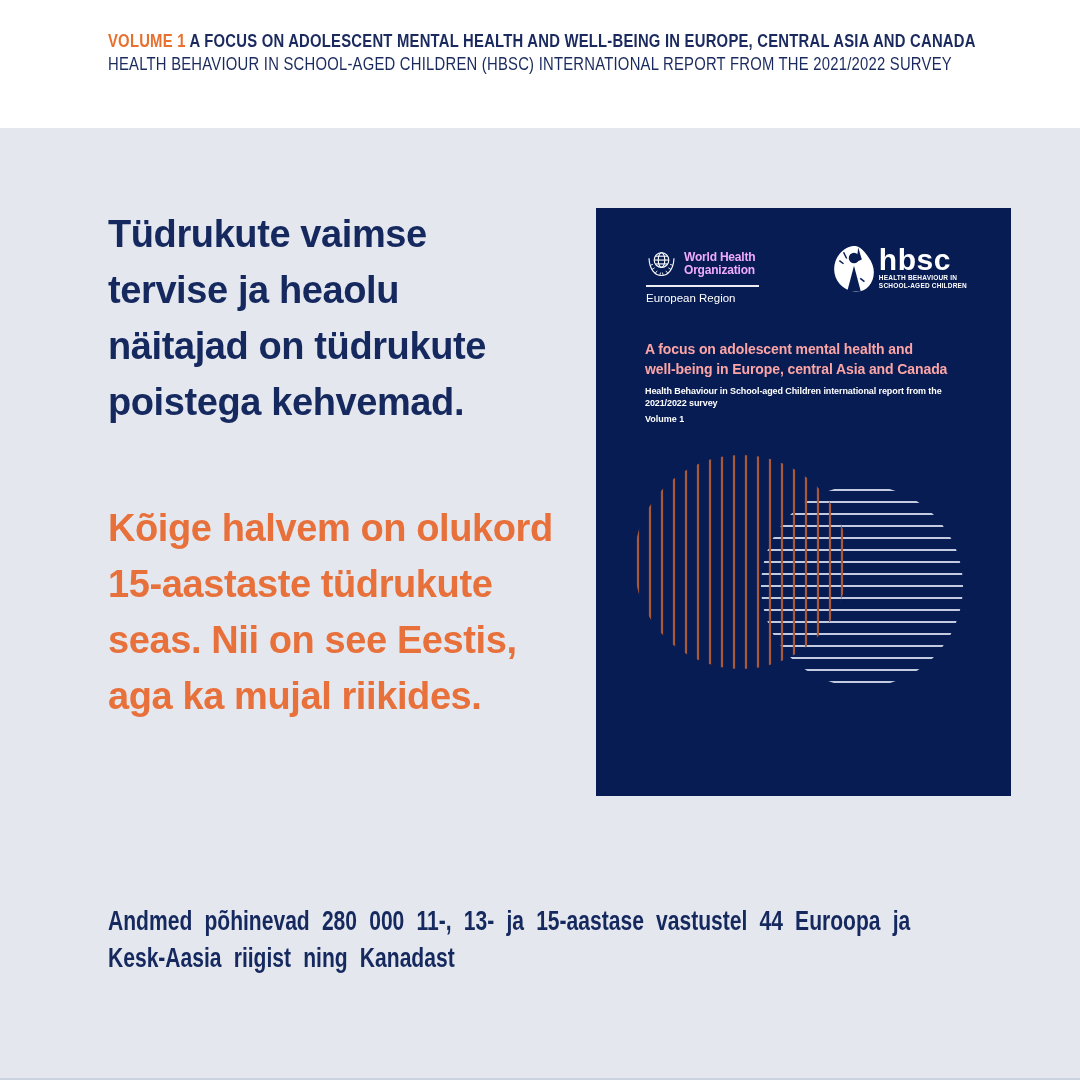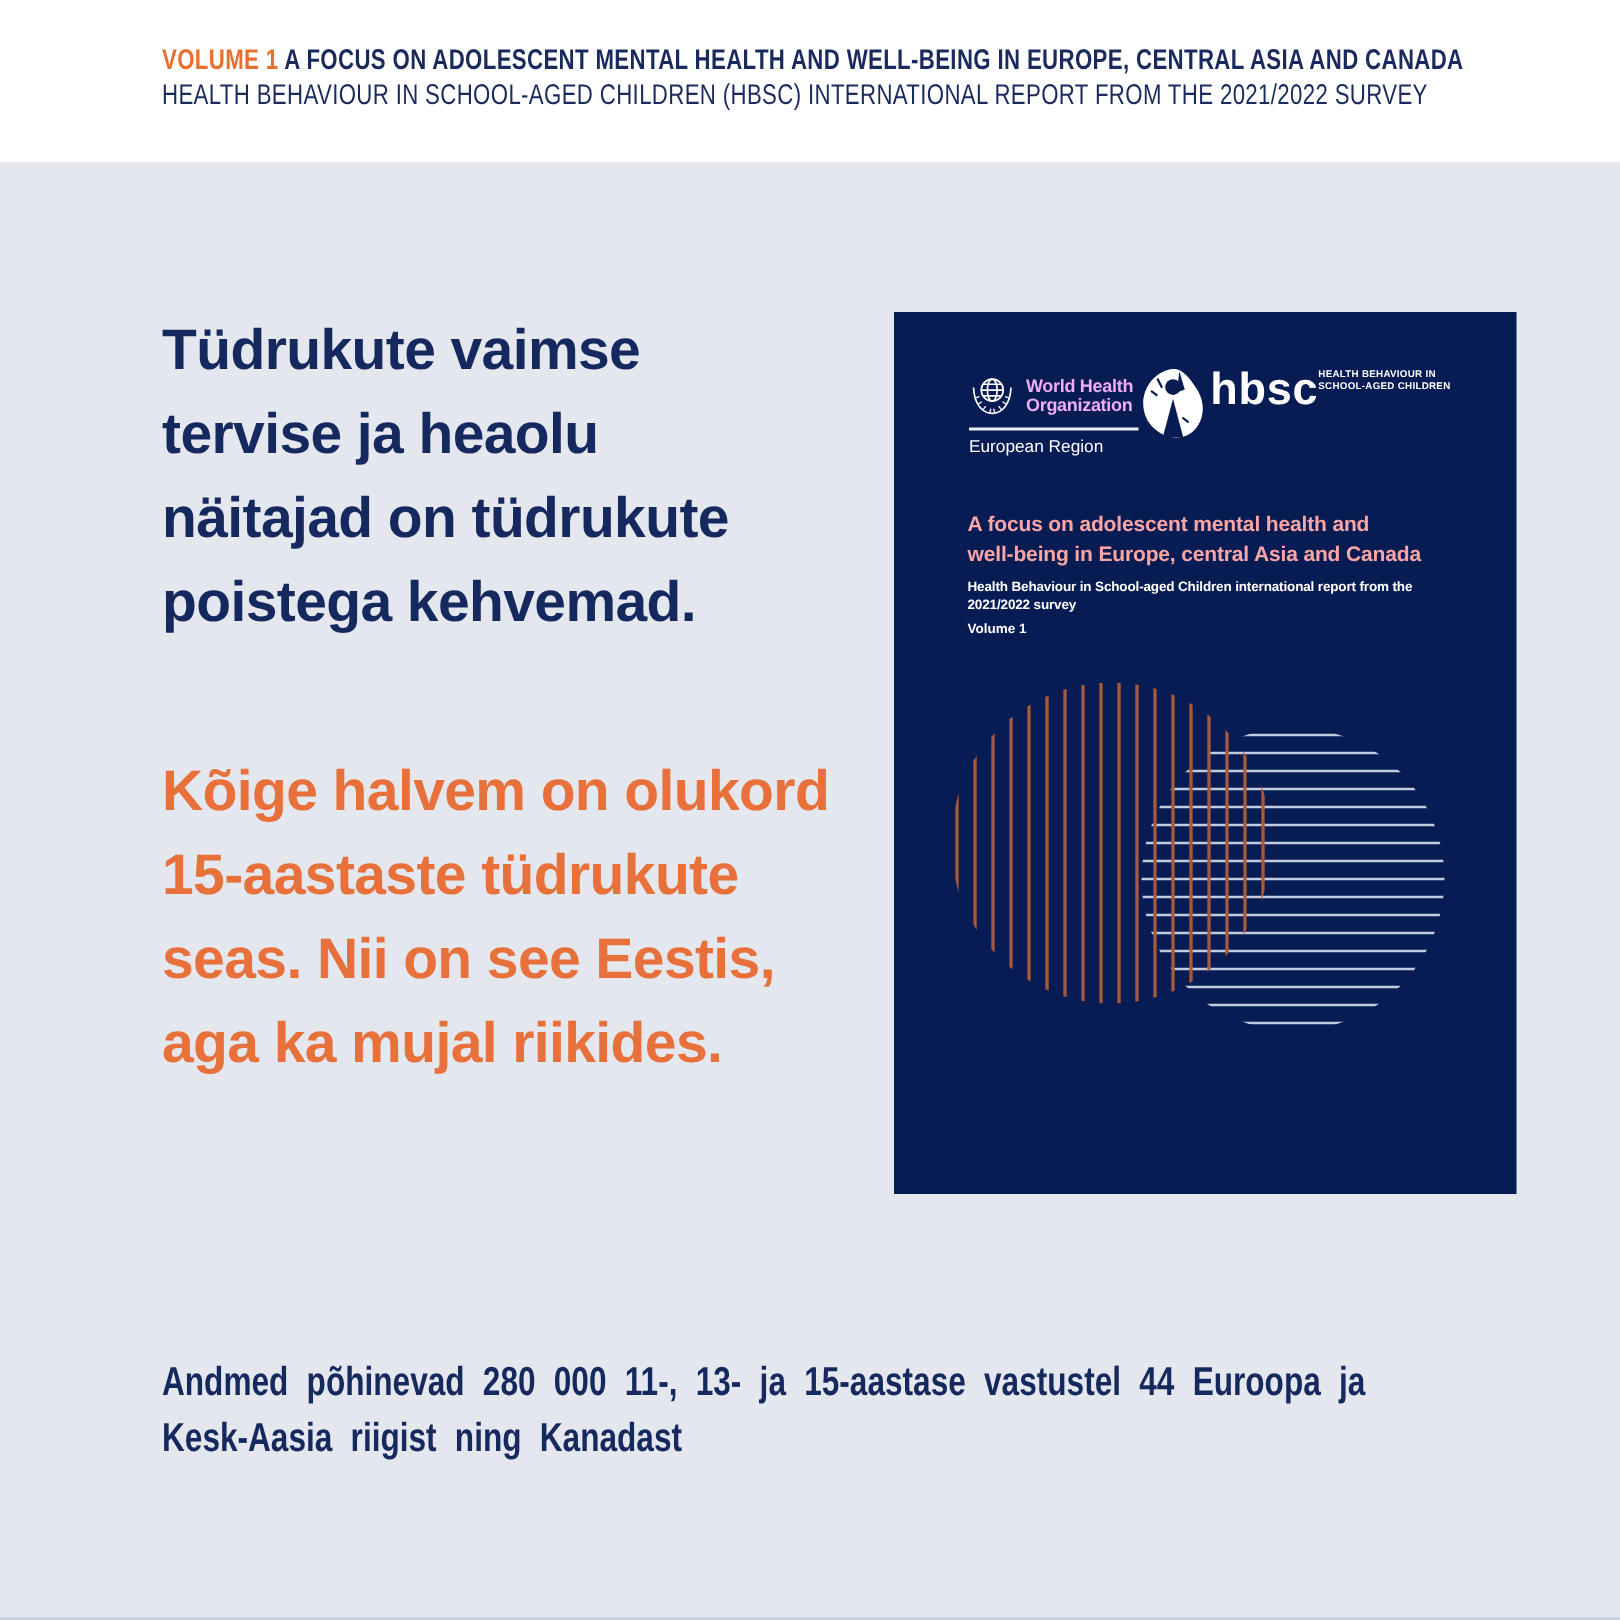--- a/index.html
+++ b/index.html
@@ -2,21 +2,21 @@
 <html><head>
 <meta charset="utf-8">
 <style>
   html,body { margin:0; padding:0; background:#9aa3b5; }
   .canvas {
     position:relative; width:1080px; height:1080px; overflow:hidden;
     background:#e4e7ee; font-family:"Liberation Sans", sans-serif;
     margin:0 auto;
   }
   
-  .topbar { position:absolute; left:0; top:0; width:1080px; height:108px; background:#ffffff; }
+  .topbar { position:absolute; left:0; top:0; width:1080px; height:128px; background:#ffffff; }
   .topbar-line { position:absolute; left:108px; white-space:nowrap;
     transform:scaleX(0.78); transform-origin:0 0; color:#1b2a5e; font-size:19px; letter-spacing:0.3px; }
   .topbar-line1 { top:30px; font-weight:700; }
   .topbar-line1 .vol { color:#e8702f; padding-right:5px; }
   .topbar-line2 { top:53px; font-weight:400; }
 
   
   .headline { position:absolute; left:108px; top:206px; color:#15295f;
     font-size:38px; font-weight:700; line-height:56px; letter-spacing:-0.4px; }
   .highlight { position:absolute; left:108px; top:500px; color:#e8703a;
@@ -31,21 +31,21 @@
   .cover { position:absolute; left:596px; top:208px; width:415px; height:588px;
     background:#081c54; color:#ffffff; }
   .cover-pattern { position:absolute; left:0; top:0; }
 
   .who { position:absolute; left:50px; top:40px; display:flex; align-items:center; gap:7px; }
   .who-text { font-size:12px; font-weight:700; line-height:13px; color:#f0abfc; letter-spacing:-0.2px; }
   .who-rule { position:absolute; left:50px; top:77px; width:113px; height:2px; background:rgba(255,255,255,0.92); }
   .who-region { position:absolute; left:50px; top:84px; font-size:11.5px; font-weight:400; color:#fff; }
 
   .hbsc { position:absolute; right:44px; top:38px; display:flex; align-items:flex-start; gap:4px; }
-  .hbsc-col { display:flex; }
+  .hbsc-col { display:flex; flex-direction:column; }
   .hbsc-wordmark { font-size:30px; font-weight:700; line-height:28px; letter-spacing:0.5px; color:#fff; }
   .hbsc-tagline { font-size:6.5px; font-weight:700; line-height:7.5px; letter-spacing:0.2px; color:#fff; }
 
   .cover-title { position:absolute; left:49px; top:131px; color:#fca5a5;
     font-size:14px; font-weight:700; line-height:20px; letter-spacing:-0.1px; white-space:nowrap; }
   .cover-subtitle { position:absolute; left:49px; top:177px; color:#fff;
     font-size:9px; font-weight:700; line-height:12px; letter-spacing:-0.1px; white-space:nowrap; }
   .cover-volume { position:absolute; left:49px; top:206px; color:#fff;
     font-size:9px; font-weight:700; }
   .authors { position:absolute; right:45px; top:495px; text-align:right; color:#fff;

